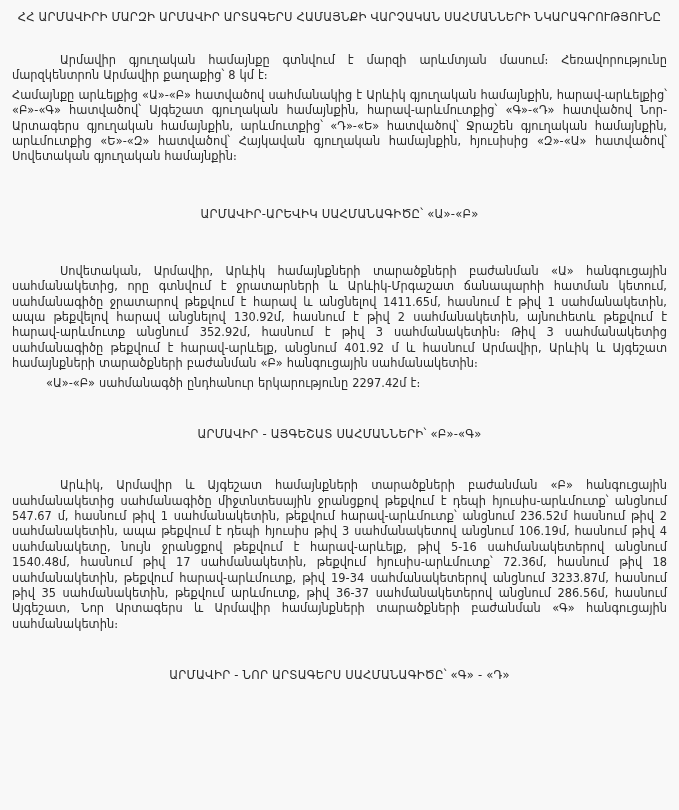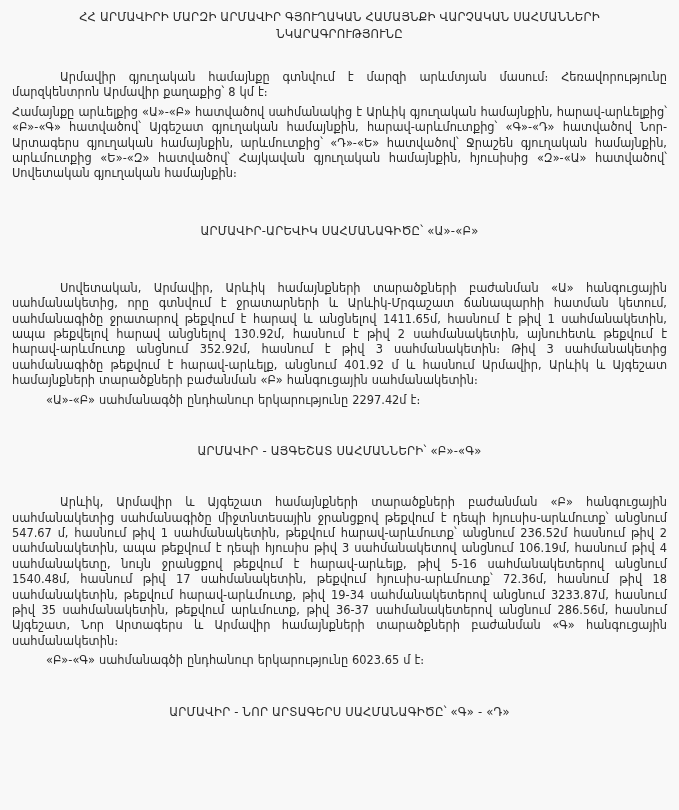--- a/index.html
+++ b/index.html
@@ -57,21 +57,21 @@
   }
   .gap-md { height: 15px; }
   .gap-lg { height: 21px; }
   .gap-title { height: 21px; }
 </style>
 </head>
 <body>
 
 <div class="page">
 
-  <h1 class="doc-title">ՀՀ ԱՐՄԱՎԻՐԻ ՄԱՐԶԻ  ԱՐՄԱՎԻՐ ԳՅՈՒՂԱԿԱՆ  ՀԱՄԱՅՆՔԻ ՎԱՐՉԱԿԱՆ  ՍԱՀՄԱՆՆԵՐԻ ՆԿԱՐԱԳՐՈՒԹՅՈՒՆԸ</h1>
+  <h1 class="doc-title">ՀՀ ԱՐՄԱՎԻՐԻ ՄԱՐԶԻ  ԱՐՄԱՎԻՐ ԱՐՏԱԳԵՐՍ  ՀԱՄԱՅՆՔԻ ՎԱՐՉԱԿԱՆ  ՍԱՀՄԱՆՆԵՐԻ ՆԿԱՐԱԳՐՈՒԹՅՈՒՆԸ</h1>
 
   <div class="gap-title"></div>
 
   <p class="para">Արմավիր գյուղական   համայնքը գտնվում է մարզի արևմտյան մասում։ Հեռավորությունը մարզկենտրոն Արմավիր քաղաքից՝ 8 կմ է։</p>
 
   <p class="para noindent">Համայնքը արևելքից «Ա»-«Բ» հատվածով սահմանակից է Արևիկ գյուղական   համայնքին, հարավ-արևելքից՝  «Բ»-«Գ»  հատվածով՝  Այգեշատ գյուղական համայնքին, հարավ-արևմուտքից՝  «Գ»-«Դ»  հատվածով    Նոր-Արտագերս գյուղական   համայնքին, արևմուտքից՝ «Դ»-«Ե» հատվածով՝ Ջրաշեն գյուղական  համայնքին, արևմուտքից «Ե»-«Զ» հատվածով՝ Հայկավան գյուղական  համայնքին,  հյուսիսից «Զ»-«Ա» հատվածով՝ Սովետական գյուղական համայնքին։</p>
 
   <div class="gap-lg"></div>
 
   <h2 class="section-heading">ԱՐՄԱՎԻՐ-ԱՐԵՎԻԿ ՍԱՀՄԱՆԱԳԻԾԸ՝ «Ա»-«Բ»</h2>
@@ -83,21 +83,20 @@
   <p class="para smallindent">«Ա»-«Բ»  սահմանագծի ընդհանուր երկարությունը  2297.42մ  է։</p>
 
   <div class="gap-md"></div>
 
   <h2 class="section-heading">ԱՐՄԱՎԻՐ - ԱՅԳԵՇԱՏ   ՍԱՀՄԱՆՆԵՐԻ՝ «Բ»-«Գ»</h2>
 
   <div class="gap-md"></div>
 
   <p class="para">Արևիկ, Արմավիր և Այգեշատ համայնքների տարածքների բաժանման «Բ» հանգուցային սահմանակետից սահմանագիծը միջտնտեսային ջրանցքով թեքվում է դեպի հյուսիս-արևմուտք՝ անցնում 547.67 մ, հասնում թիվ 1 սահմանակետին, թեքվում հարավ-արևմուտք՝  անցնում 236.52մ հասնում թիվ 2 սահմանակետին, ապա թեքվում է դեպի հյուսիս թիվ 3 սահմանակետով անցնում 106.19մ, հասնում թիվ 4 սահմանակետը, նույն ջրանցքով թեքվում է հարավ-արևելք, թիվ 5-16 սահմանակետերով անցնում  1540.48մ, հասնում թիվ 17 սահմանակետին, թեքվում հյուսիս-արևմուտք՝ 72.36մ, հասնում թիվ 18 սահմանակետին, թեքվում հարավ-արևմուտք, թիվ 19-34 սահմանակետերով անցնում 3233.87մ,  հասնում թիվ  35  սահմանակետին,  թեքվում  արևմուտք,  թիվ  36-37 սահմանակետերով անցնում 286.56մ, հասնում Այգեշատ, Նոր Արտագերս և Արմավիր համայնքների տարածքների բաժանման «Գ» հանգուցային սահմանակետին։</p>
 
-  <p class="para smallindent">«Բ»-«Գ» սահմանագծի ընդհանուր  երկարությունը  6023.65 մ է։</p>
 
   <div class="gap-md"></div>
 
   <h2 class="section-heading">ԱՐՄԱՎԻՐ - ՆՈՐ ԱՐՏԱԳԵՐՍ   ՍԱՀՄԱՆԱԳԻԾԸ՝  «Գ» - «Դ»</h2>
 
   <div class="gap-lg"></div>
 
 
 </div>
 

